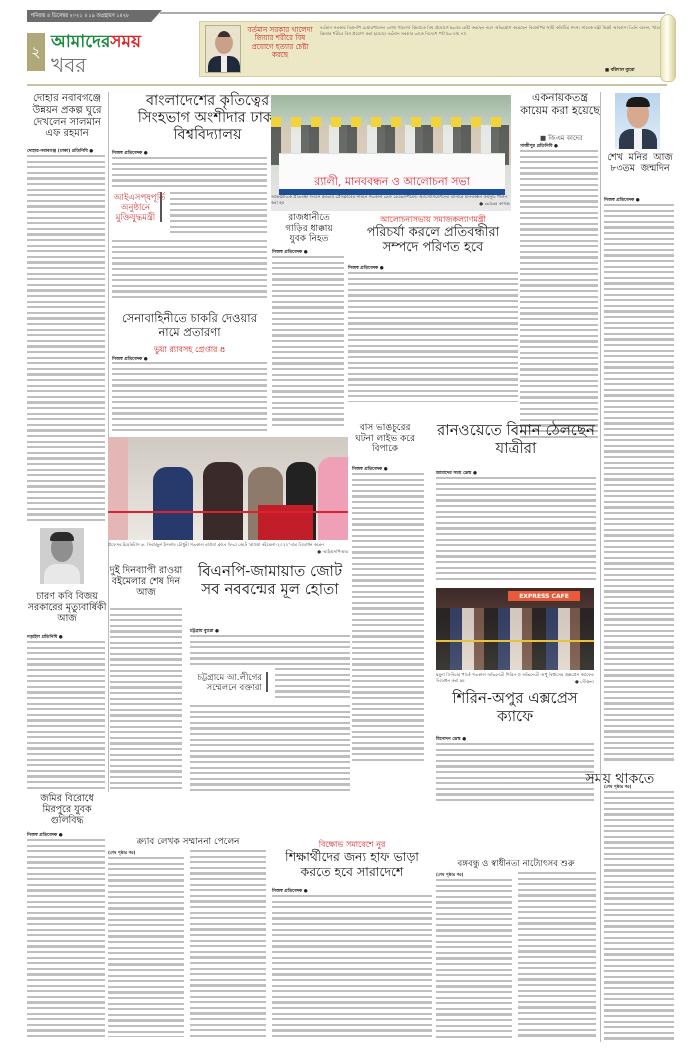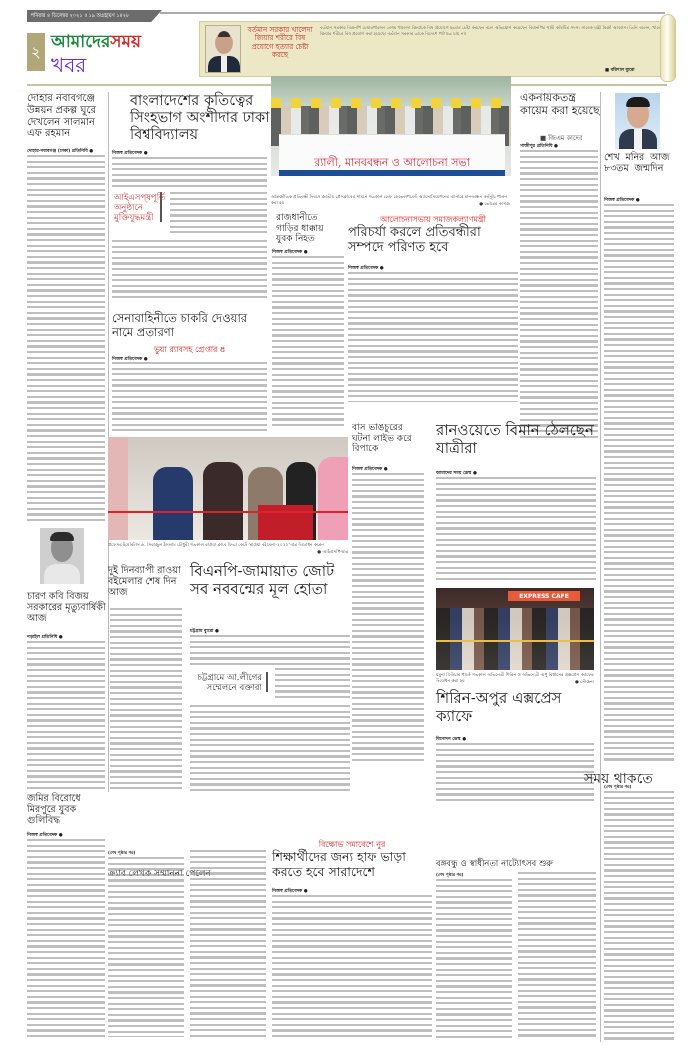--- a/index.html
+++ b/index.html
@@ -10,37 +10,37 @@
   .body-text {
     font-family: "DejaVu Sans", sans-serif;
     font-size: 4.2px; line-height: 6.2px; color: #444;
     text-align: justify; overflow: hidden;
   }
   .lines {
     background-image: repeating-linear-gradient(to bottom, #8a8a8a 0px, #8a8a8a 2.2px, transparent 2.2px, transparent 5.6px);
     opacity: 0.55;
   }
   .byline { font-family: "DejaVu Sans", sans-serif; font-size: 5px; font-weight: bold; color: #222; }
-  .headline { font-family: "DejaVu Serif", serif; color: #1a1a1a; text-align: left; line-height: 1.18; }
+  .headline { font-family: "DejaVu Serif", serif; color: #1a1a1a; text-align: center; line-height: 1.18; }
   .red { color: #d62a2a; }
   .caption { font-family: "DejaVu Sans", sans-serif; font-size: 4.4px; color: #333; line-height: 6px; }
   .credit { font-family: "DejaVu Sans", sans-serif; font-size: 4.4px; color: #333; text-align: right; }
   .rule-v { background: #bbb; width: 1px; }
   .photo { overflow: hidden; }
 
   
   .date-bar { left: 27px; top: 10px; width: 135px; height: 12px; background: #6c6c6c;
     clip-path: polygon(0 0, 100% 0, 92% 100%, 0 100%); color: #fff; font-size: 5px;
     font-family: "DejaVu Sans", sans-serif; padding: 2px 4px; }
   .top-rule { left: 160px; top: 12px; width: 505px; height: 2px; background: #aaa; }
   .page-num { left: 27px; top: 33px; width: 18px; height: 38px; background: #b1a87a; color: #fff;
     font-size: 15px; display: flex; align-items: center; justify-content: center; }
   .brand { left: 51px; top: 28px; font-size: 17px; font-weight: bold; font-family: "DejaVu Sans", sans-serif; }
   .brand .g { color: #1b8a3c; } .brand .r { color: #d42a2a; }
-  .section { left: 51px; top: 50px; font-size: 20px; color: #6d28d9; font-family: Liberation Sans, sans-serif; }
+  .section { left: 51px; top: 50px; font-size: 20px; color: #737373; font-family: Liberation Sans, sans-serif; }
   .scroll-box { left: 199px; top: 21px; width: 470px; height: 56px; background: #ece7c4; border: 1px solid #d5cf9f; }
   .scroll-end { left: 660px; top: 14px; width: 16px; height: 68px;
     background: linear-gradient(to right, #e9e4bd, #fffdf0 45%, #d6cf9a); border-radius: 8px 8px 6px 6px; border: 1px solid #cfc89a; }
   .bottom-rule { left: 27px; top: 84px; width: 640px; height: 2px; background: #c9c3a0; }
 </style>
 </head>
 <body>
 
 <div class="abs date-bar">শনিবার ৪ ডিসেম্বর ২০২১ ॥ ১৯ অগ্রহায়ণ ১৪২৮</div>
 <div class="abs top-rule"></div>
@@ -70,21 +70,21 @@
 
 <div class="abs rule-v" style="left:108px;top:92px;height:700px;"></div>
 
 <div class="abs headline" style="left:112px;top:92px;width:155px;font-size:14.5px;margin-left:18px;">বাংলাদেশের কৃতিত্বের সিংহভাগ অংশীদার ঢাকা বিশ্ববিদ্যালয়</div>
 <div class="abs byline" style="left:112px;top:150px;font-size:4.5px;">নিজস্ব প্রতিবেদক ●</div>
 <div class="abs lines" style="left:112px;top:157px;width:155px;height:32px;"></div>
 <div class="abs headline red" style="left:114px;top:192px;width:48px;font-size:8.5px;color:#d03a3a;border-right:2px solid #555;padding-right:3px;">আইএসপ্ষপূর্তি অনুষ্ঠানে মুক্তিযুদ্ধমন্ত্রী</div>
 <div class="abs lines" style="left:170px;top:192px;width:97px;height:44px;"></div>
 <div class="abs lines" style="left:112px;top:240px;width:155px;height:60px;"></div>
 
-<div class="abs photo" style="left:271px;top:76px;width:240px;height:100px;background:linear-gradient(#9fb6a0,#cfd9cf 35%,#e8e8e8);">
+<div class="abs photo" style="left:271px;top:95px;width:240px;height:116px;background:linear-gradient(#9fb6a0,#cfd9cf 35%,#e8e8e8);">
   <div style="position:absolute;left:0;top:30px;width:240px;height:40px;background:repeating-linear-gradient(90deg,#2c2c2c 0 10px,#d9c4b0 10px 20px,#f0f0f0 20px 30px,#3b3b3b 30px 38px);opacity:.7;"></div>
   <div style="position:absolute;left:0;top:22px;width:240px;height:10px;background:repeating-linear-gradient(90deg,#f2d33a 0 10px,transparent 10px 20px);"></div>
   <div style="position:absolute;left:8px;top:58px;width:226px;height:42px;background:#fbfbfb;border-top:1px solid #ddd;"></div>
   <div class="red" style="position:absolute;left:12px;top:78px;width:218px;text-align:center;font-size:11px;color:#e0283a;font-family:'DejaVu Serif',serif;">র‍্যালী, মানববন্ধন ও আলোচনা সভা</div>
   <div style="position:absolute;left:8px;top:94px;width:226px;height:6px;background:#1d4e9a;"></div>
 </div>
 <div class="abs caption" style="left:271px;top:194px;width:240px;">আন্তর্জাতিক প্রতিবন্ধী দিবসে জাতীয় প্রেসক্লাবের সামনে গতকাল ডেফ ডেভেলপমেন্ট অ্যাসোসিয়েশনের ব্যানারে মানববন্ধন কর্মসূচি পালন করা হয়</div>
 <div class="abs credit" style="left:440px;top:201px;width:70px;">● ভোরের কাগজ</div>
 
 <div class="abs headline" style="left:520px;top:92px;width:80px;font-size:11px;">একনায়কতন্ত্র কায়েম করা হয়েছে</div>
@@ -168,21 +168,21 @@
 <div class="abs lines" style="left:436px;top:743px;width:158px;height:58px;"></div>
 
 <div class="abs headline" style="left:584px;top:770px;width:72px;font-size:14px;">সময় থাকতে</div>
 <div class="abs byline" style="left:604px;top:784px;font-size:4.2px;">(শেষ পৃষ্ঠার পর)</div>
 <div class="abs lines" style="left:604px;top:791px;width:70px;height:250px;"></div>
 
 <div class="abs headline" style="left:27px;top:792px;width:80px;font-size:9.5px;">জমির বিরোধে মিরপুরে যুবক গুলিবিদ্ধ</div>
 <div class="abs byline" style="left:27px;top:832px;font-size:4.5px;">নিজস্ব প্রতিবেদক ●</div>
 <div class="abs lines" style="left:27px;top:839px;width:78px;height:200px;"></div>
 
-<div class="abs headline" style="left:108px;top:836px;width:160px;font-size:9px;margin-top:32px;">ক্র্যাব লেখক সম্মাননা পেলেন</div>
+<div class="abs headline" style="left:108px;top:836px;width:160px;font-size:9px;">ক্র্যাব লেখক সম্মাননা পেলেন</div>
 <div class="abs byline" style="left:108px;top:850px;font-size:4.2px;">(শেষ পৃষ্ঠার পর)</div>
 <div class="abs lines" style="left:108px;top:857px;width:76px;height:180px;"></div>
 <div class="abs lines" style="left:190px;top:850px;width:76px;height:187px;"></div>
 
 <div class="abs red" style="left:272px;top:838px;width:160px;text-align:center;font-size:8px;color:#d62a2a;font-family:'DejaVu Serif',serif;">বিক্ষোভ সমাবেশে নুর</div>
 <div class="abs headline" style="left:272px;top:850px;width:160px;font-size:12.5px;">শিক্ষার্থীদের জন্য হাফ ভাড়া করতে হবে সারাদেশে</div>
 <div class="abs byline" style="left:272px;top:888px;font-size:4.5px;">নিজস্ব প্রতিবেদক ●</div>
 <div class="abs lines" style="left:272px;top:895px;width:160px;height:145px;"></div>
 
 <div class="abs headline" style="left:436px;top:858px;width:160px;font-size:8.5px;">বঙ্গবন্ধু ও স্বাধীনতা নাট্যোৎসব শুরু</div>

